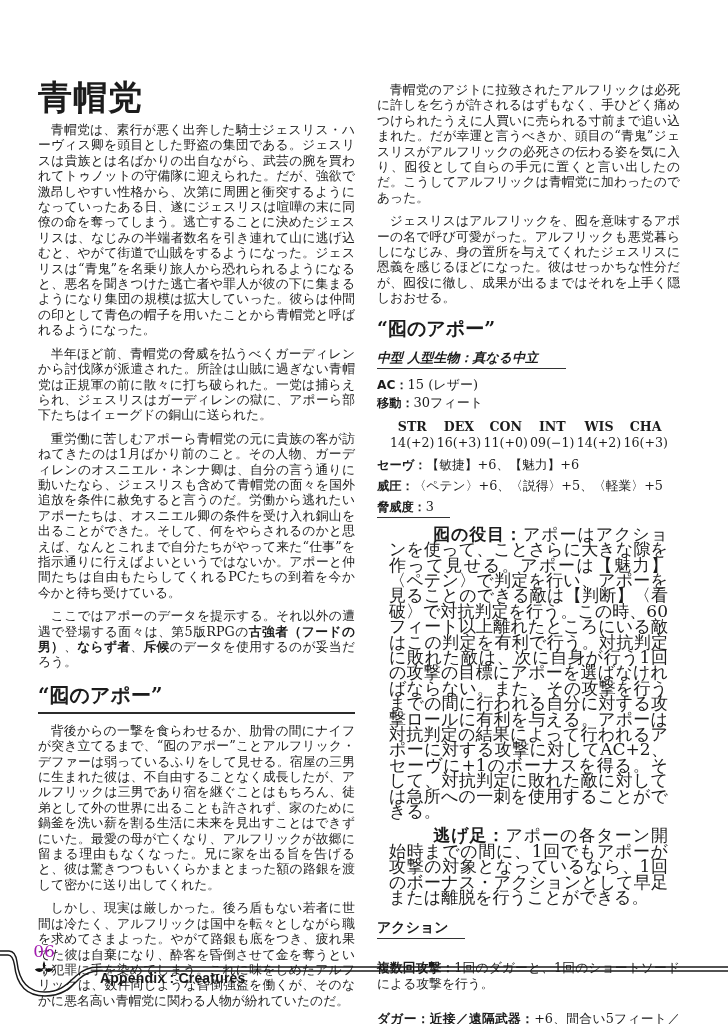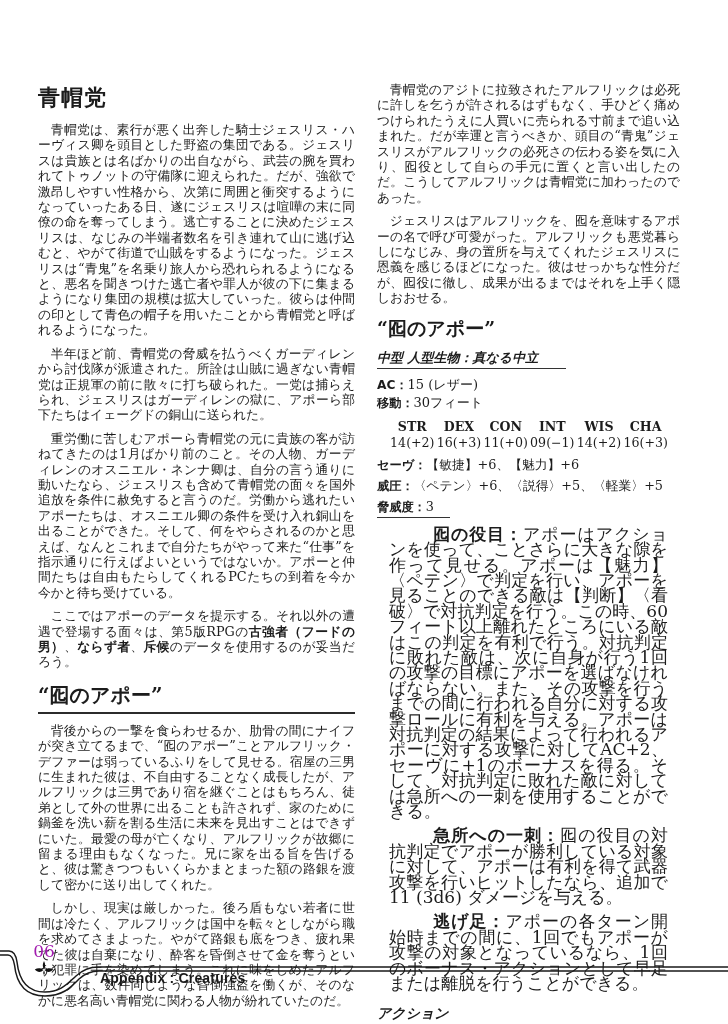--- a/index.html
+++ b/index.html
@@ -5,21 +5,21 @@
   html,body{margin:0;padding:0;}
   body{
     width:728px;height:1024px;position:relative;background:#ffffff;
     font-family:"DejaVu Serif","Liberation Serif",serif;color:#1c1c1c;
     overflow:hidden;
   }
   .columns{position:absolute;left:38px;top:82px;width:642px;display:flex;gap:22px;}
   .col-left{width:317px;}
   .col-right{width:303px;}
 
-  h1.doc-title{font-size:22px;line-height:30px;font-weight:bold;margin:0 0 10px 0;letter-spacing:1px;}
+  h1.doc-title{font-size:34px;line-height:30px;font-weight:bold;margin:0 0 10px 0;letter-spacing:1px;}
   p.body{font-size:12.8px;line-height:15.4px;text-align:justify;margin:0 0 8px 0;text-indent:1em;}
   p.body b{font-weight:bold;}
 
   h2.section{font-size:20px;font-weight:bold;margin:12px 0 3px 0;}
   .rule{border-top:2px solid #2b2b2b;margin:3px 0 9px 0;height:0;}
 
   
   h2.stat-name{font-size:19px;font-weight:bold;margin:10px 0 5px 0;}
   .type-line{font-size:13px;font-style:italic;font-weight:bold;display:inline-block;
     border-bottom:1.4px solid #333;padding:0 28px 1px 0;margin:0 0 7px 0;}
@@ -28,21 +28,21 @@
   .abilities{display:grid;grid-template-columns:repeat(6,1fr);width:280px;margin:6px 0 5px 12px;
     text-align:center;font-size:12.6px;line-height:16px;}
   .abilities .hdr{font-weight:bold;}
   .stat-line2{font-size:12.8px;line-height:17px;margin:3px 0;}
   .stat-line2 b{font-weight:bold;font-family:"DejaVu Sans","Liberation Sans",sans-serif;font-size:12.2px;}
   .cr-underline{display:inline-block;border-bottom:1.4px solid #333;padding:0 16px 1px 0;}
 
   p.trait{font-size:17px;line-height:15.4px;text-align:justify;margin:9px 12px;text-indent:2.6em;}
   p.trait b, p.action b{font-weight:bold;}
   .actions-heading{font-size:14px;font-weight:bold;display:inline-block;
-    border-bottom:1.4px solid #333;padding:0 16px 1px 0;margin:5px 0 1px 0;font-style:italic;}
+    border-bottom:1.4px solid #333;padding:0 16px 1px 0;margin:5px 0 1px 0;}
   p.action{font-size:12.8px;line-height:15.4px;text-align:justify;margin:20px 0;text-indent:0;}
 
   
   .footer-svg{position:absolute;left:0;top:935px;}
   .page-num{position:absolute;left:30px;top:941px;width:28px;text-align:center;
     font-size:17px;font-weight:normal;color:#a21caf;}
   .ornament{position:absolute;left:32px;top:960px;width:24px;text-align:center;}
   .footer-label{position:absolute;left:100px;top:970px;font-family:"Liberation Sans","DejaVu Sans",sans-serif;
     font-weight:bold;font-size:14px;color:#1a1a1a;letter-spacing:0.2px;}
 </style>
@@ -88,21 +88,20 @@
         <span>09(−1)</span>
         <span>14(+2)</span>
         <span>16(+3)</span>
       </div>
 
       <p class="stat-line2"><b>セーヴ：</b><span>【敏捷】+6、【魅力】+6</span></p>
       <p class="stat-line2"><b>威圧：</b><span>〈ペテン〉+6、〈説得〉+5、〈軽業〉+5</span></p>
       <p class="stat-line2"><span class="cr-underline"><b>脅威度：</b><span>3</span></span></p>
 
       <p class="trait"><b>囮の役目：</b><span>アポーはアクションを使って、ことさらに大きな隙を作って見せる。アポーは【魅力】〈ペテン〉で判定を行い、アポーを見ることのできる敵は【判断】〈看破〉で対抗判定を行う。この時、60フィート以上離れたところにいる敵はこの判定を有利で行う。対抗判定に敗れた敵は、次に自身が行う1回の攻撃の目標にアポーを選ばなければならない。また、その攻撃を行うまでの間に行われる自分に対する攻撃ロールに有利を与える。アポーは対抗判定の結果によって行われるアポーに対する攻撃に対してAC+2、セーヴに+1のボーナスを得る。そして、対抗判定に敗れた敵に対しては急所への一刺を使用することができる。</span></p>
-      <p class="trait"><b>急所への一刺：</b><span>囮の役目の対抗判定でアポーが勝利している対象に対して、アポーは有利を得て武器攻撃を行いヒットしたなら、追加で11 (3d6) ダメージを与える。</span></p>
       <p class="trait"><b>逃げ足：</b><span>アポーの各ターン開始時までの間に、1回でもアポーが攻撃の対象となっているなら、1回のボーナス・アクションとして早足または離脱を行うことができる。</span></p>
 
       <div><span class="actions-heading">アクション</span></div>
 
       <p class="action"><b>複数回攻撃：</b><span>1回のダガーと、1回のショートソードによる攻撃を行う。</span></p>
 
       <p class="action"><b>ダガー：近接／遠隔武器：</b><span>+6、間合い5フィート／射程20／60フィート、目標1体。</span><br><b>ヒット：</b><span>6 (1d4+3) 刺突ダメージ。</span></p>
 
     </div>
   </div>

